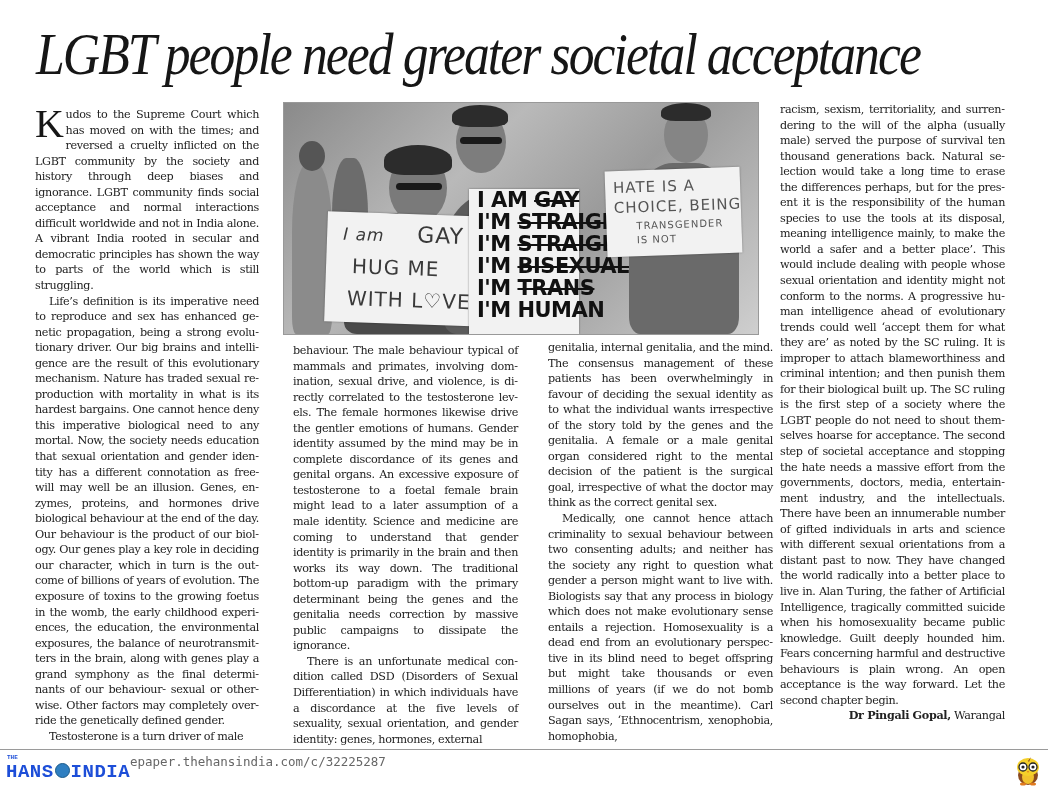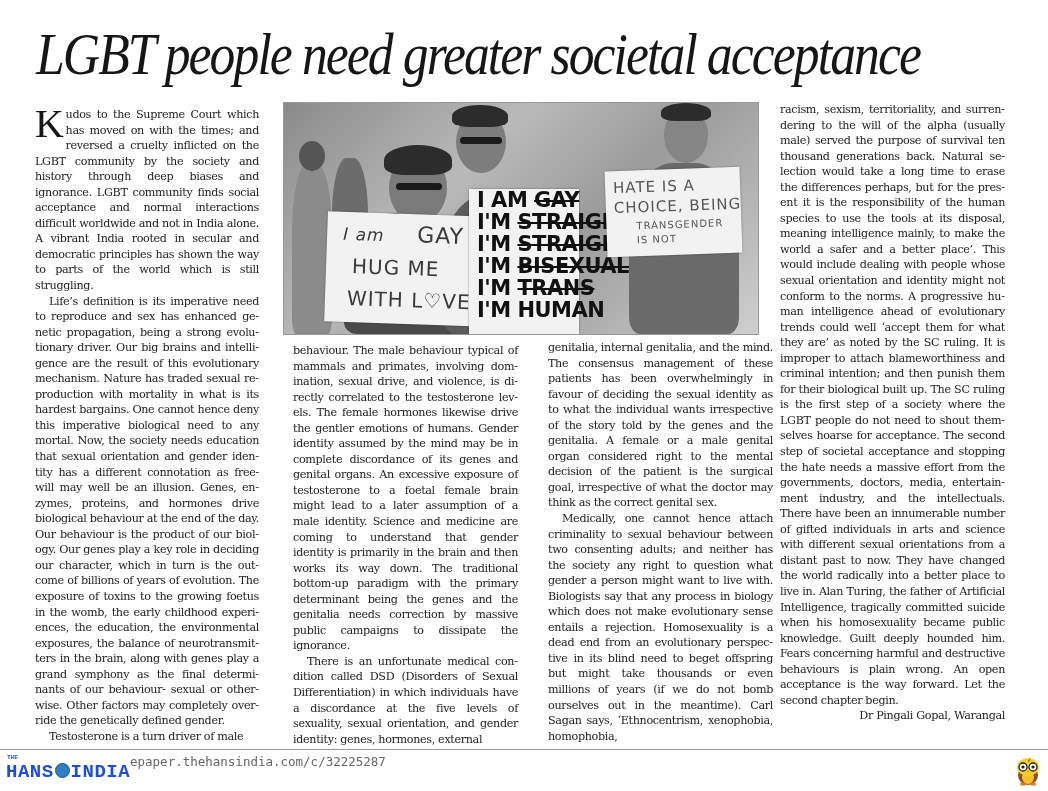--- a/index.html
+++ b/index.html
@@ -22,21 +22,21 @@
   .col p.first { text-indent:0; }
   .col1 { left:35px; top:107px; width:224px; }
   .col2 { left:284px; top:343px; width:225px;margin-left:9px; }
   .col3 { left:532px; top:340px; width:225px;margin-left:16px; }
   .col4 { left:780px; top:102px; width:225px; }
   .dropcap {
     float:left; font-family:"Liberation Serif", serif; font-size:40px; line-height:30px;
     margin:2px 2px 0 0; color:#161616;
   }
   .byline { text-align:right; text-indent:0 !important; }
-  .byline b { font-weight:normal; }
+  .byline b { font-weight:bold; }
   .photo {
     position:absolute; left:283px; top:102px; width:474px; height:231px;
     background: linear-gradient(135deg,#8a8a8a 0%,#b9b9b9 35%,#9b9b9b 60%,#cfcfcf 100%);
     overflow:hidden; border:1px solid #999;
   }
   .photo .person { position:absolute; background:#5a5a5a; border-radius:40% 40% 10% 10%; }
   .photo .head { position:absolute; background:#6f6f6f; border-radius:50%; }
   .photo .hair { position:absolute; background:#2c2c2c; border-radius:50% 50% 30% 30%; }
   .photo .shades { position:absolute; background:#1a1a1a; border-radius:6px; height:7px; }
   .sign {

